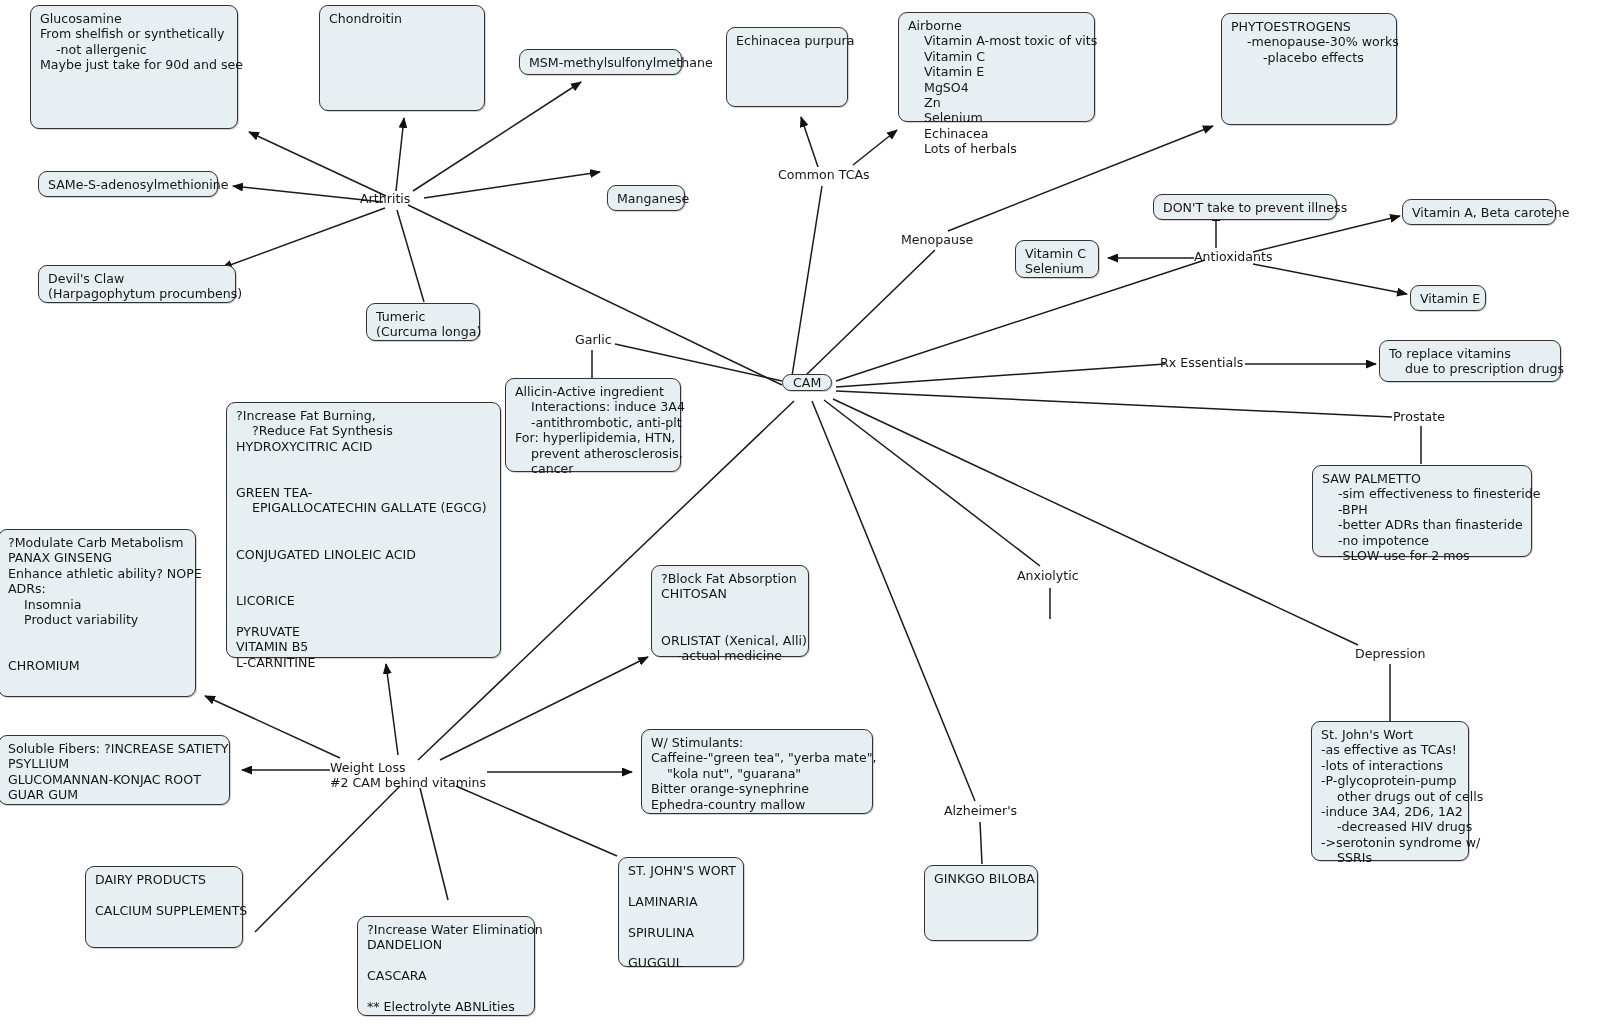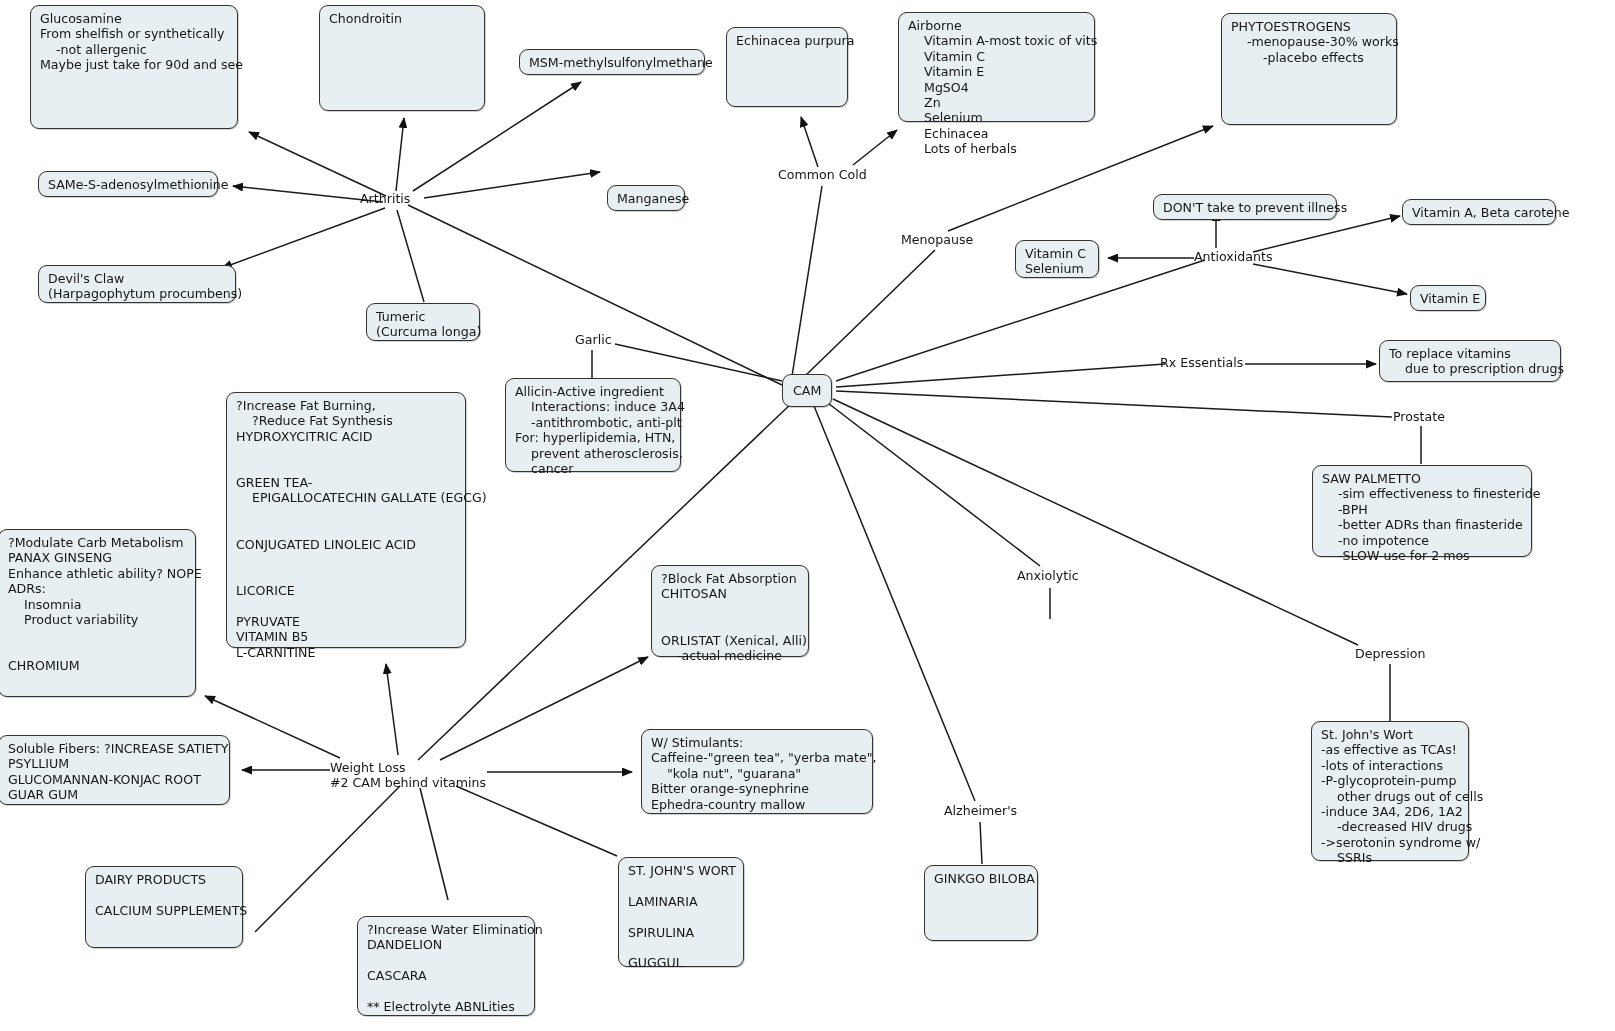--- a/index.html
+++ b/index.html
@@ -27,21 +27,21 @@
     line-height:15.4px;
     color:#161616;
     white-space:pre;
     padding:0;
     text-align:center;
   }
   .hub.boxed{
     background:#e8eff2;
     border:1px solid #333;
     border-radius:9px;
-    padding:8px 10px;
+    padding:0 10px;
     box-shadow:1px 1px 0 rgba(0,0,0,0.18);
   }
 </style>
 </head>
 <body>
 
 <div id="canvas">
 
   <svg id="edges" viewBox="0 0 1615 1031">
     <defs>
@@ -100,38 +100,38 @@
       <line x1="487" y1="772" x2="632" y2="772" marker-end="url(#ah)"></line>
       <line x1="400" y1="786" x2="255" y2="932"></line>
       <line x1="420" y1="788" x2="448" y2="900"></line>
       <line x1="456" y1="786" x2="617" y2="856"></line>
     </g>
   </svg>
 
   <div class="hub boxed" style="left:782px;top:374px;">CAM</div>
 
   <div class="hub" style="left:360px;top:191px;">Arthritis</div>
-  <div class="hub" style="left:778px;top:167px;">Common Cold</div>
+  <div class="hub" style="left:778px;top:167px;">Common TCAs</div>
   <div class="hub" style="left:901px;top:232px;">Menopause</div>
   <div class="hub" style="left:1194px;top:249px;">Antioxidants</div>
   <div class="hub" style="left:1160px;top:355px;">Rx Essentials</div>
   <div class="hub" style="left:1393px;top:409px;">Prostate</div>
   <div class="hub" style="left:575px;top:332px;">Garlic</div>
   <div class="hub" style="left:1017px;top:568px;">Anxiolytic</div>
   <div class="hub" style="left:1355px;top:646px;">Depression</div>
   <div class="hub" style="left:944px;top:803px;">Alzheimer's</div>
   <div class="hub" style="left:330px;top:760px;width:160px;text-align:left;">Weight Loss
 #2 CAM behind vitamins</div>
 
   <div class="node" style="left:30px;top:5px;width:208px;height:124px;">Glucosamine
 From shelfish or synthetically
     -not allergenic
 Maybe just take for 90d and see</div>
   <div class="node" style="left:319px;top:5px;width:166px;height:106px;">Chondroitin</div>
-  <div class="node" style="left:519px;top:49px;width:186px;height:26px;">MSM-methylsulfonylmethane</div>
+  <div class="node" style="left:519px;top:49px;width:163px;height:26px;">MSM-methylsulfonylmethane</div>
   <div class="node" style="left:607px;top:157px;width:78px;height:26px;margin-top:28px;">Manganese</div>
   <div class="node" style="left:38px;top:171px;width:180px;height:26px;">SAMe-S-adenosylmethionine</div>
   <div class="node" style="left:38px;top:265px;width:198px;height:38px;">Devil's Claw
 (Harpagophytum procumbens)</div>
   <div class="node" style="left:366px;top:303px;width:114px;height:38px;">Tumeric
 (Curcuma longa)</div>
 
   <div class="node" style="left:726px;top:27px;width:122px;height:80px;">Echinacea purpura</div>
   <div class="node" style="left:898px;top:12px;width:197px;height:110px;">Airborne
     Vitamin A-most toxic of vits
@@ -163,21 +163,21 @@
     -no impotence
     -SLOW-use for 2 mos</div>
 
   <div class="node" style="left:505px;top:378px;width:176px;height:94px;">Allicin-Active ingredient
     Interactions: induce 3A4
     -antithrombotic, anti-plt
 For: hyperlipidemia, HTN,
     prevent atherosclerosis,
     cancer</div>
 
-  <div class="node" style="left:226px;top:392px;width:240px;height:256px;">?Increase Fat Burning,
+  <div class="node" style="left:226px;top:402px;width:275px;height:256px;">?Increase Fat Burning,
     ?Reduce Fat Synthesis
 HYDROXYCITRIC ACID
 
 
 GREEN TEA-
     EPIGALLOCATECHIN GALLATE (EGCG)
 
 
 CONJUGATED LINOLEIC ACID
 

